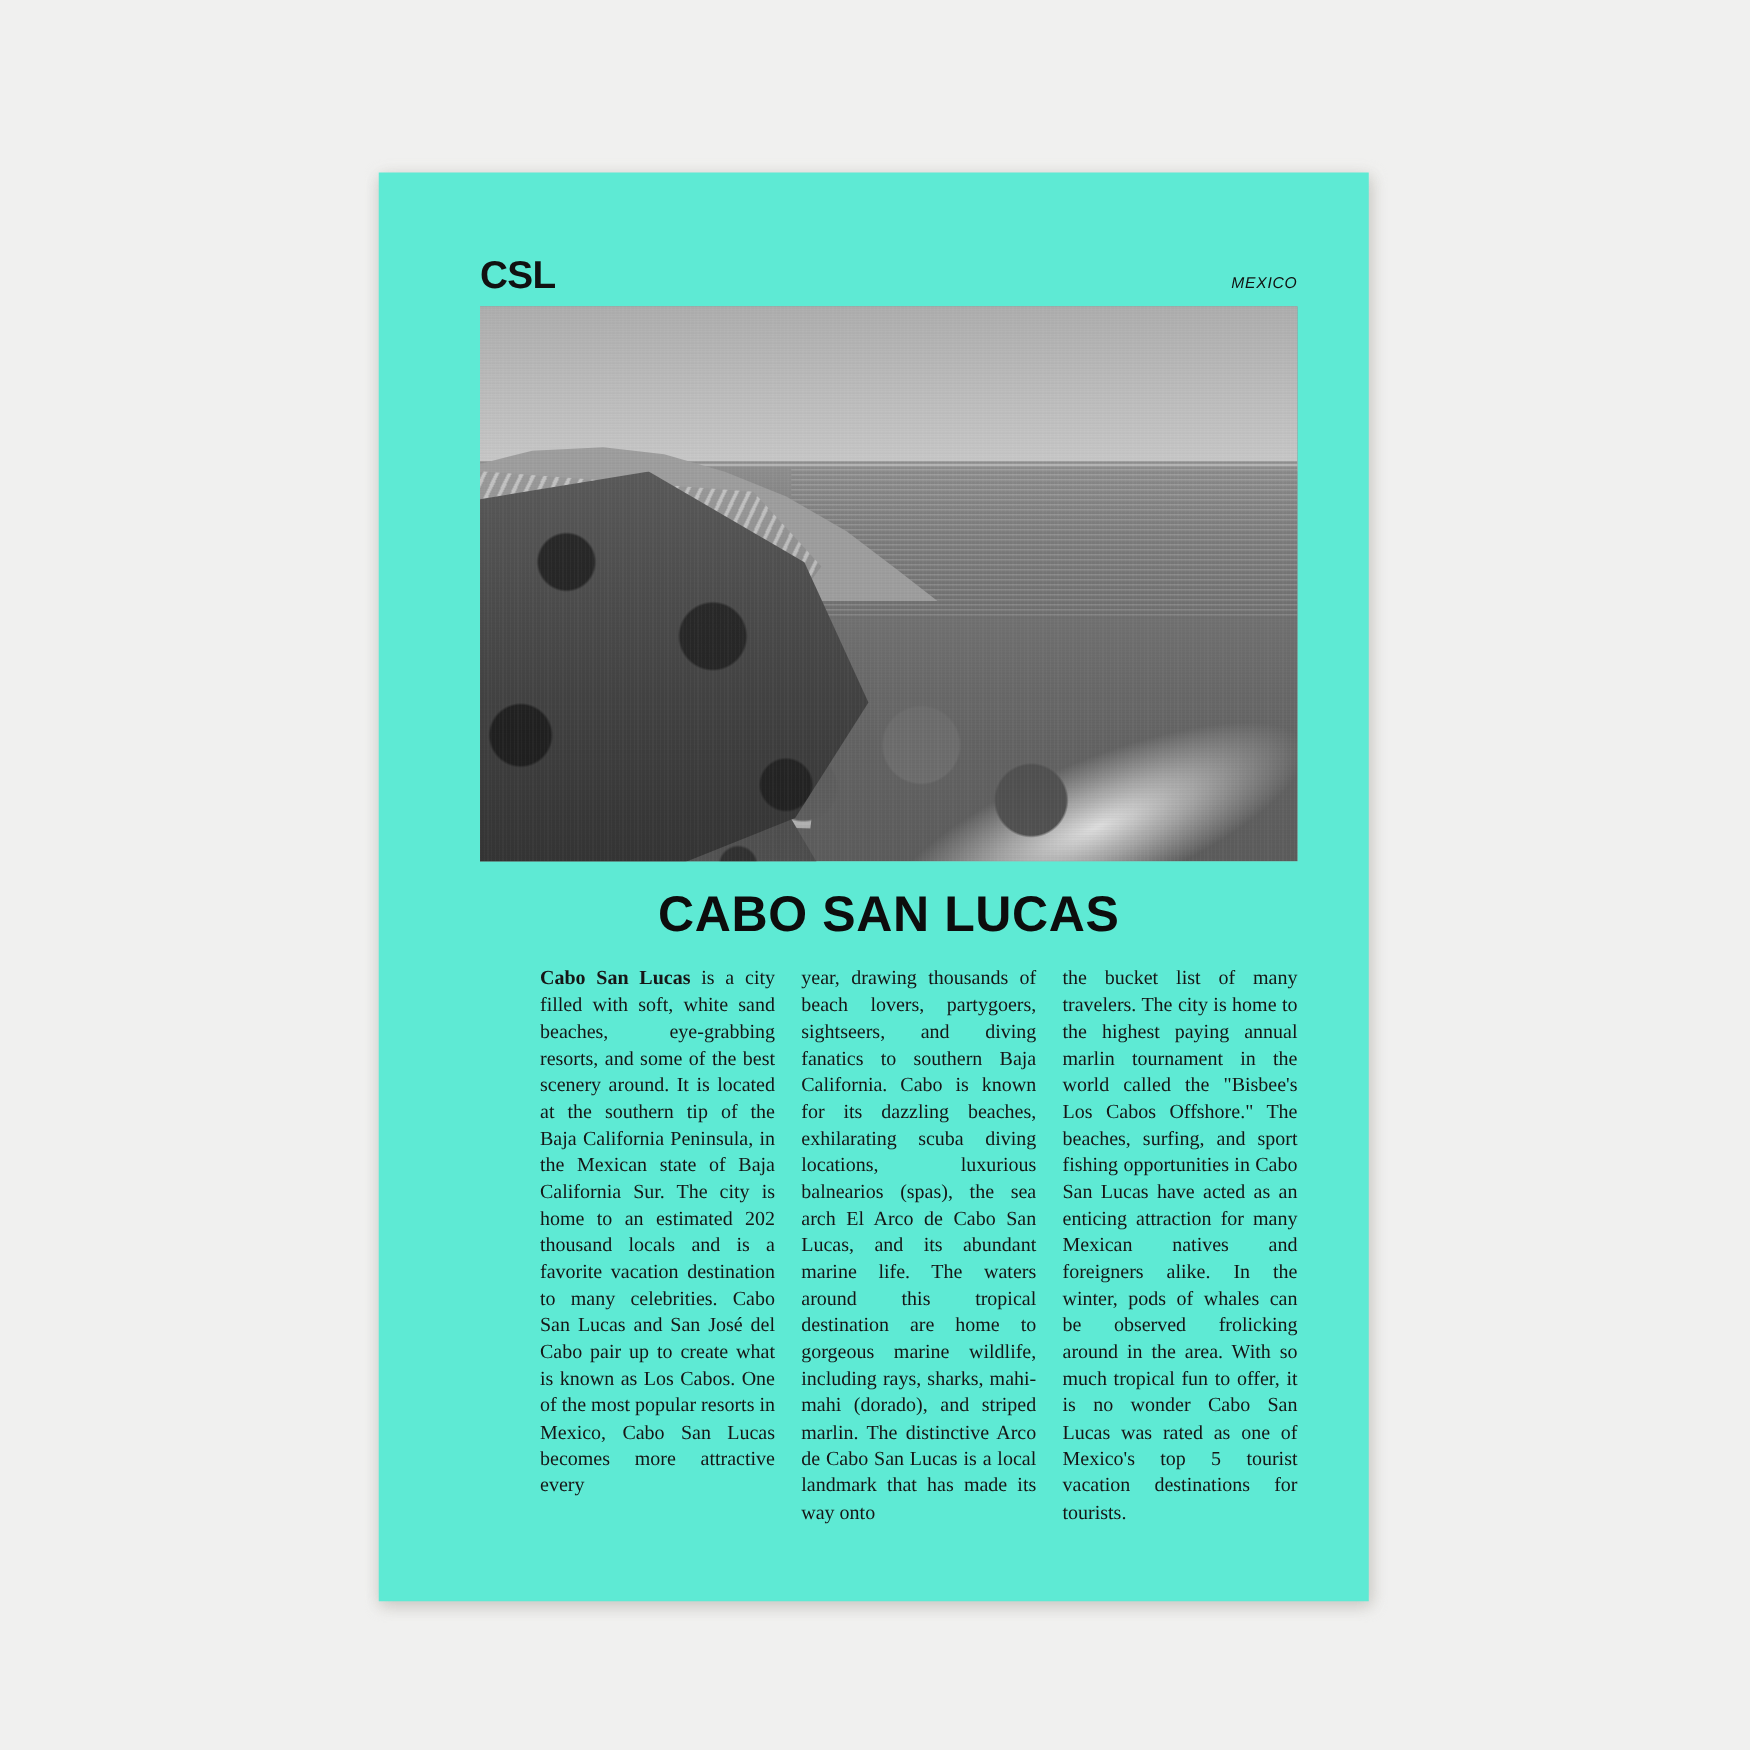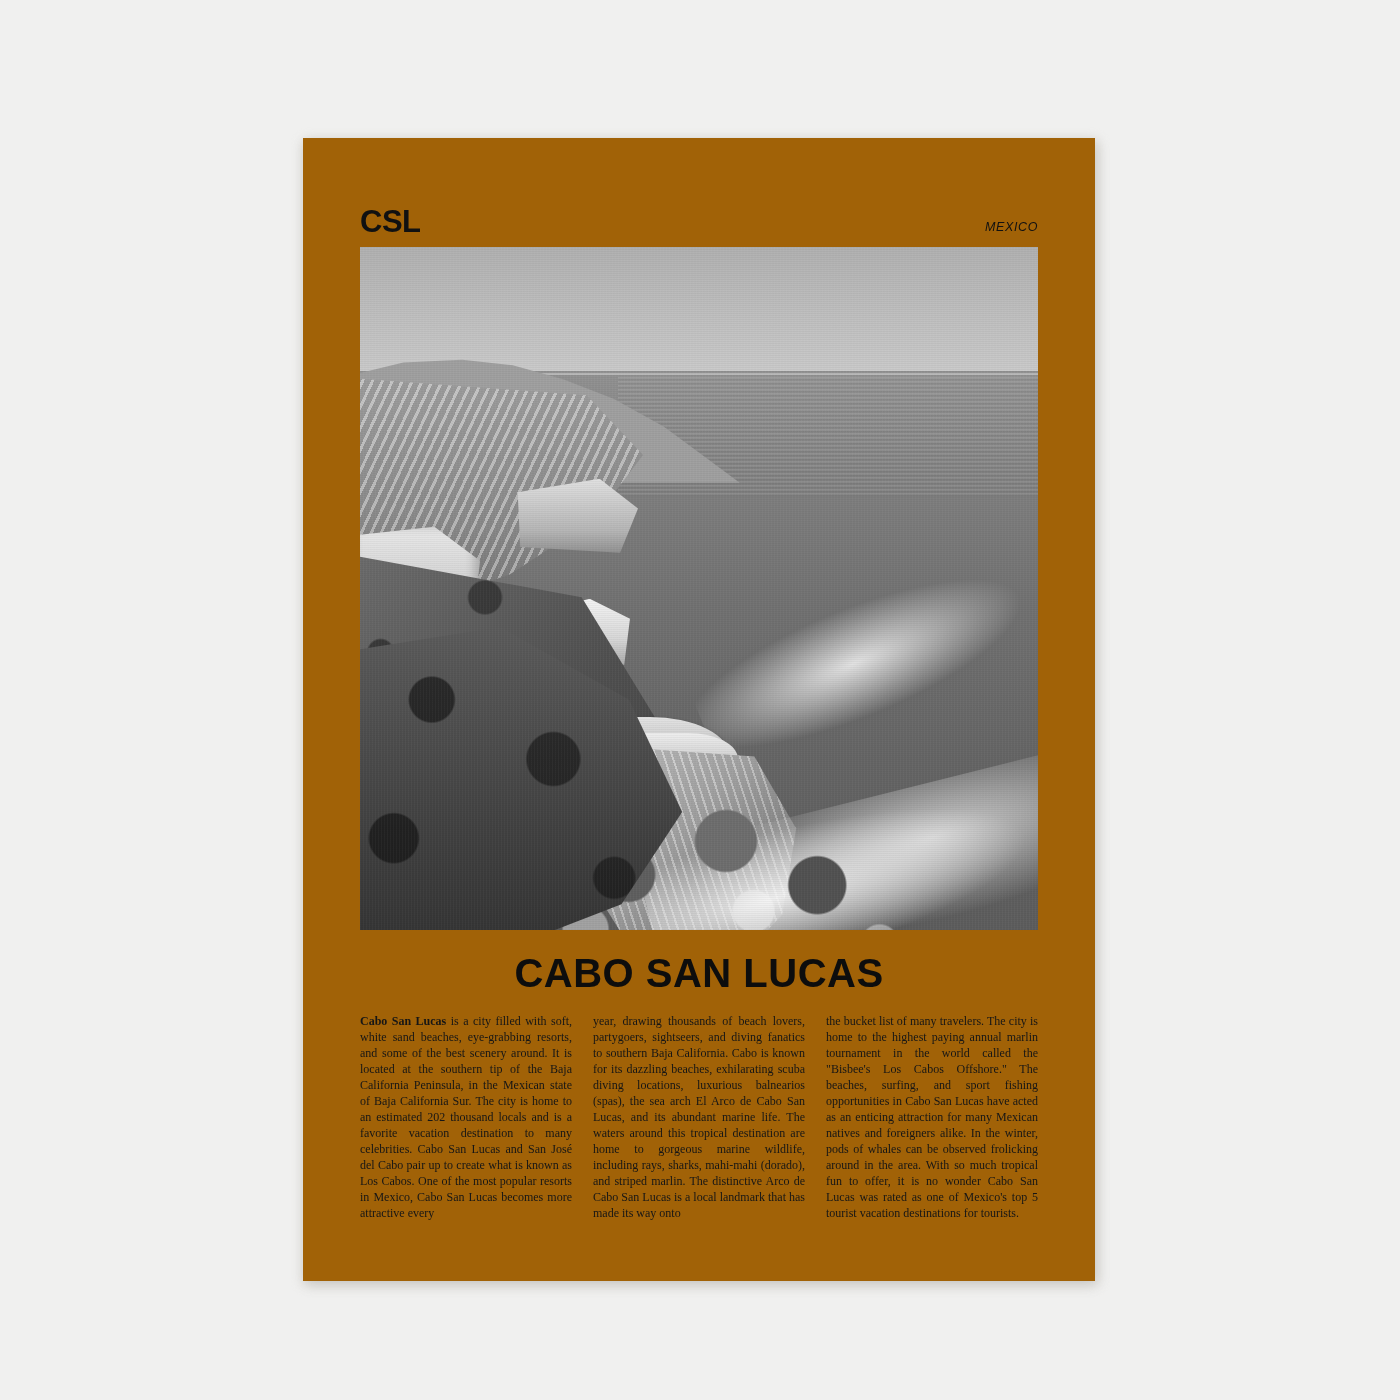--- a/index.html
+++ b/index.html
@@ -27,24 +27,24 @@
     background: #d8d6d0;
     filter: blur(6px);
     opacity: 0.85;
   }
   .poster {
     position: absolute;
     left: 303px;
     top: 138px;
     width: 792px;
     height: 1143px;
-    background: #a16207;
+    background: #5eead4;
     box-shadow: 2px 4px 14px rgba(0,0,0,0.10);
     box-sizing: border-box;
-    padding: 66px 57px 60px 57px;
+    padding: 66px 57px 60px 81px;
     display: flex;
     flex-direction: column;
   }
 
   
   .poster-header {
     display: flex;
     align-items: flex-end;
     justify-content: space-between;
     height: 34px;
@@ -297,26 +297,27 @@
     margin-top: 23px;
     margin-bottom: 20px;
     line-height: 1;
   }
 
   
   .columns {
     display: flex;
     gap: 21px;
     font-family: "Liberation Serif", serif;
-    font-size: 12px;
+    font-size: 16px;
     line-height: 1.335;
     color: #161616;
     text-align: justify;
     text-justify: inter-word;
     hyphens: auto;
+    margin-left: 48px;
   }
   .columns p {
     margin: 0;
     flex: 1 1 0;
   }
   .columns b {
     font-weight: bold;
   }
 </style>
 </head>

